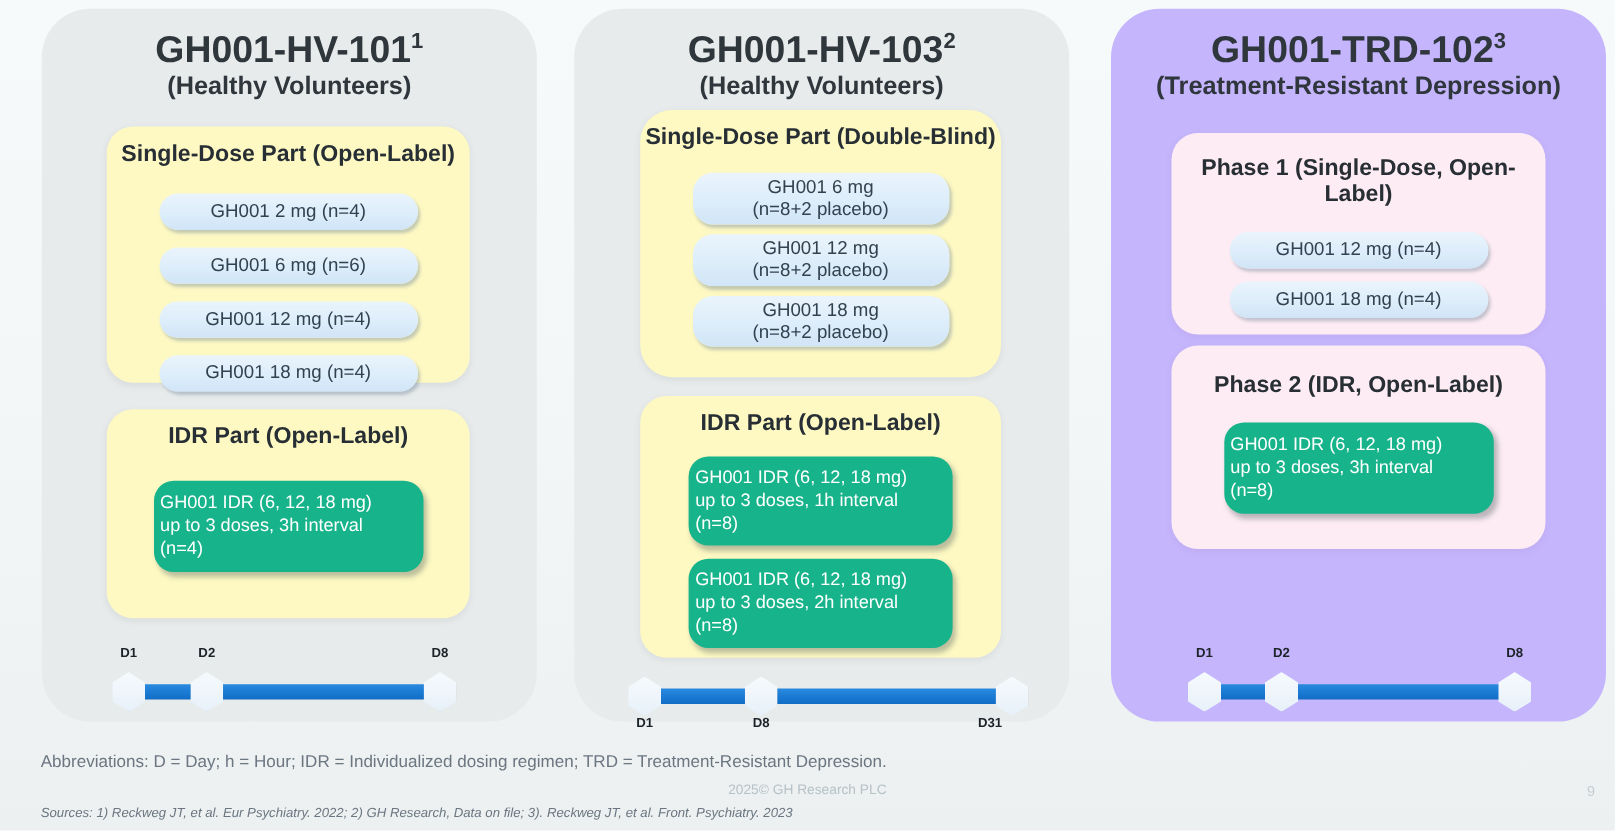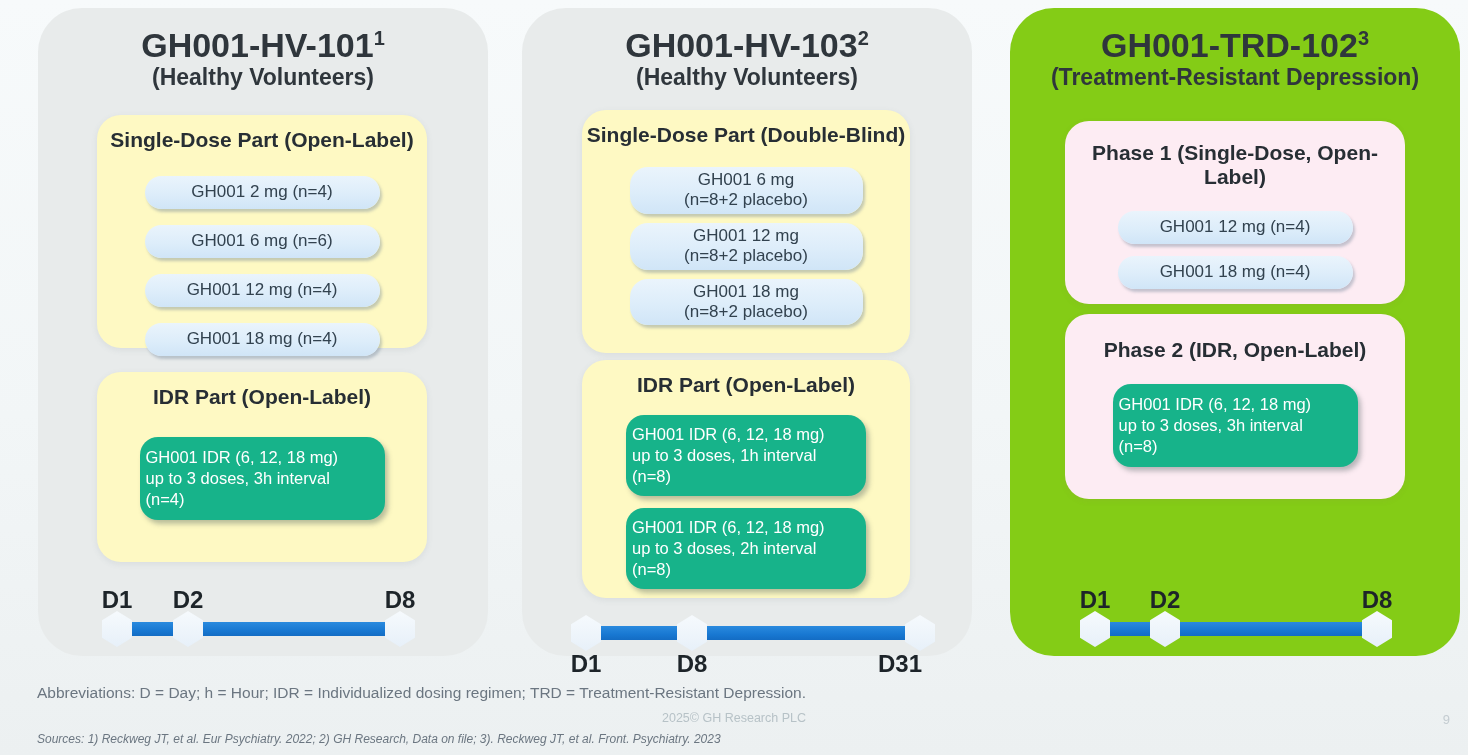--- a/index.html
+++ b/index.html
@@ -8,21 +8,21 @@
     position:relative;
     font-family:"Liberation Sans", sans-serif;
     background:linear-gradient(180deg,#f7fafb 0%,#f2f6f7 55%,#ecf0f1 100%);
     overflow:hidden;
   }
   .panel {
     position:absolute; top:8px; width:450px; height:648px;
     border-radius:44px;
   }
   .panel.gray { background:#e8ebeb; }
-  .panel.pink { background:#84cc16; }
+  .panel.pink { background:#c4b5fd; }
   #panel1 { left:38px; }
   #panel2 { left:522px; }
   #panel3 { left:1010px; }
 
   .panel-title {
     margin-top:20px; text-align:center; font-weight:bold;
     font-size:34px; line-height:1.02; color:#2f363c;
   }
   .panel-title sup { font-size:20px; vertical-align:super; line-height:0; }
   .panel-subtitle {
@@ -33,21 +33,21 @@
   .section {
     position:absolute; border-radius:24px;
     background:#fef9c3; box-shadow:0 2px 6px rgba(80,95,105,0.10);
   }
   .pink-section { background:#fdecf3; box-shadow:0 2px 6px rgba(150,90,115,0.08); }
   .section-title {
     text-align:center; font-weight:bold; font-size:21px; color:#272e34;
   }
   #p1s1 { left:59px; top:107px; width:330px; height:233px; padding-top:13px; }
   #p1s2 { left:59px; top:364px; width:330px; height:190px; padding-top:13px; }
-  #p2s1 { left:60px;  top:102px; width:328px; height:243px; padding-top:13px; }
+  #p2s1 { left:60px;  top:92px; width:328px; height:243px; padding-top:13px;border-radius:29px; }
   #p2s2 { left:60px;  top:352px; width:328px; height:238px; padding-top:13px; }
   #p3s1 { left:55px;  top:113px; width:340px; height:183px; padding-top:20px; }
   #p3s2 { left:55px;  top:306px; width:340px; height:185px; padding-top:24px; }
 
   .pills { display:flex; flex-direction:column; align-items:center; gap:9px; }
   #p1s1 .pills { margin-top:24px;gap:16px; }
   #p2s1 .pills { margin-top:20px; }
   #p3s1 .pills { margin-top:22px; gap:12px; }
   .pill {
     width:235px; min-height:33px; border-radius:18px;
@@ -80,21 +80,21 @@
     border-radius:3px;
   }
   .tl-hex {
     position:absolute; top:25px; width:30px; height:36px;
     background:linear-gradient(180deg,#f6fafd 0%,#e7f0f9 100%);
     clip-path:polygon(50% 0%, 100% 26%, 100% 74%, 50% 100%, 0% 74%, 0% 26%);
     filter:drop-shadow(2px 3px 2px rgba(70,85,95,0.45));
   }
   .tl-label {
     position:absolute; width:64px; text-align:center;
-    font-weight:bold; font-size:24px; color:#1d2429;
+    font-weight:bold; font-size:12px; color:#1d2429;
   }
   .tl-label.above { top:0px; }
   .tl-label.below { top:60px; }
 
   .abbrev {
     position:absolute; left:37px; top:684px;
     font-size:15.5px; color:#6b7681;
   }
   .copyright {
     position:absolute; left:0; top:711px; width:100%;

